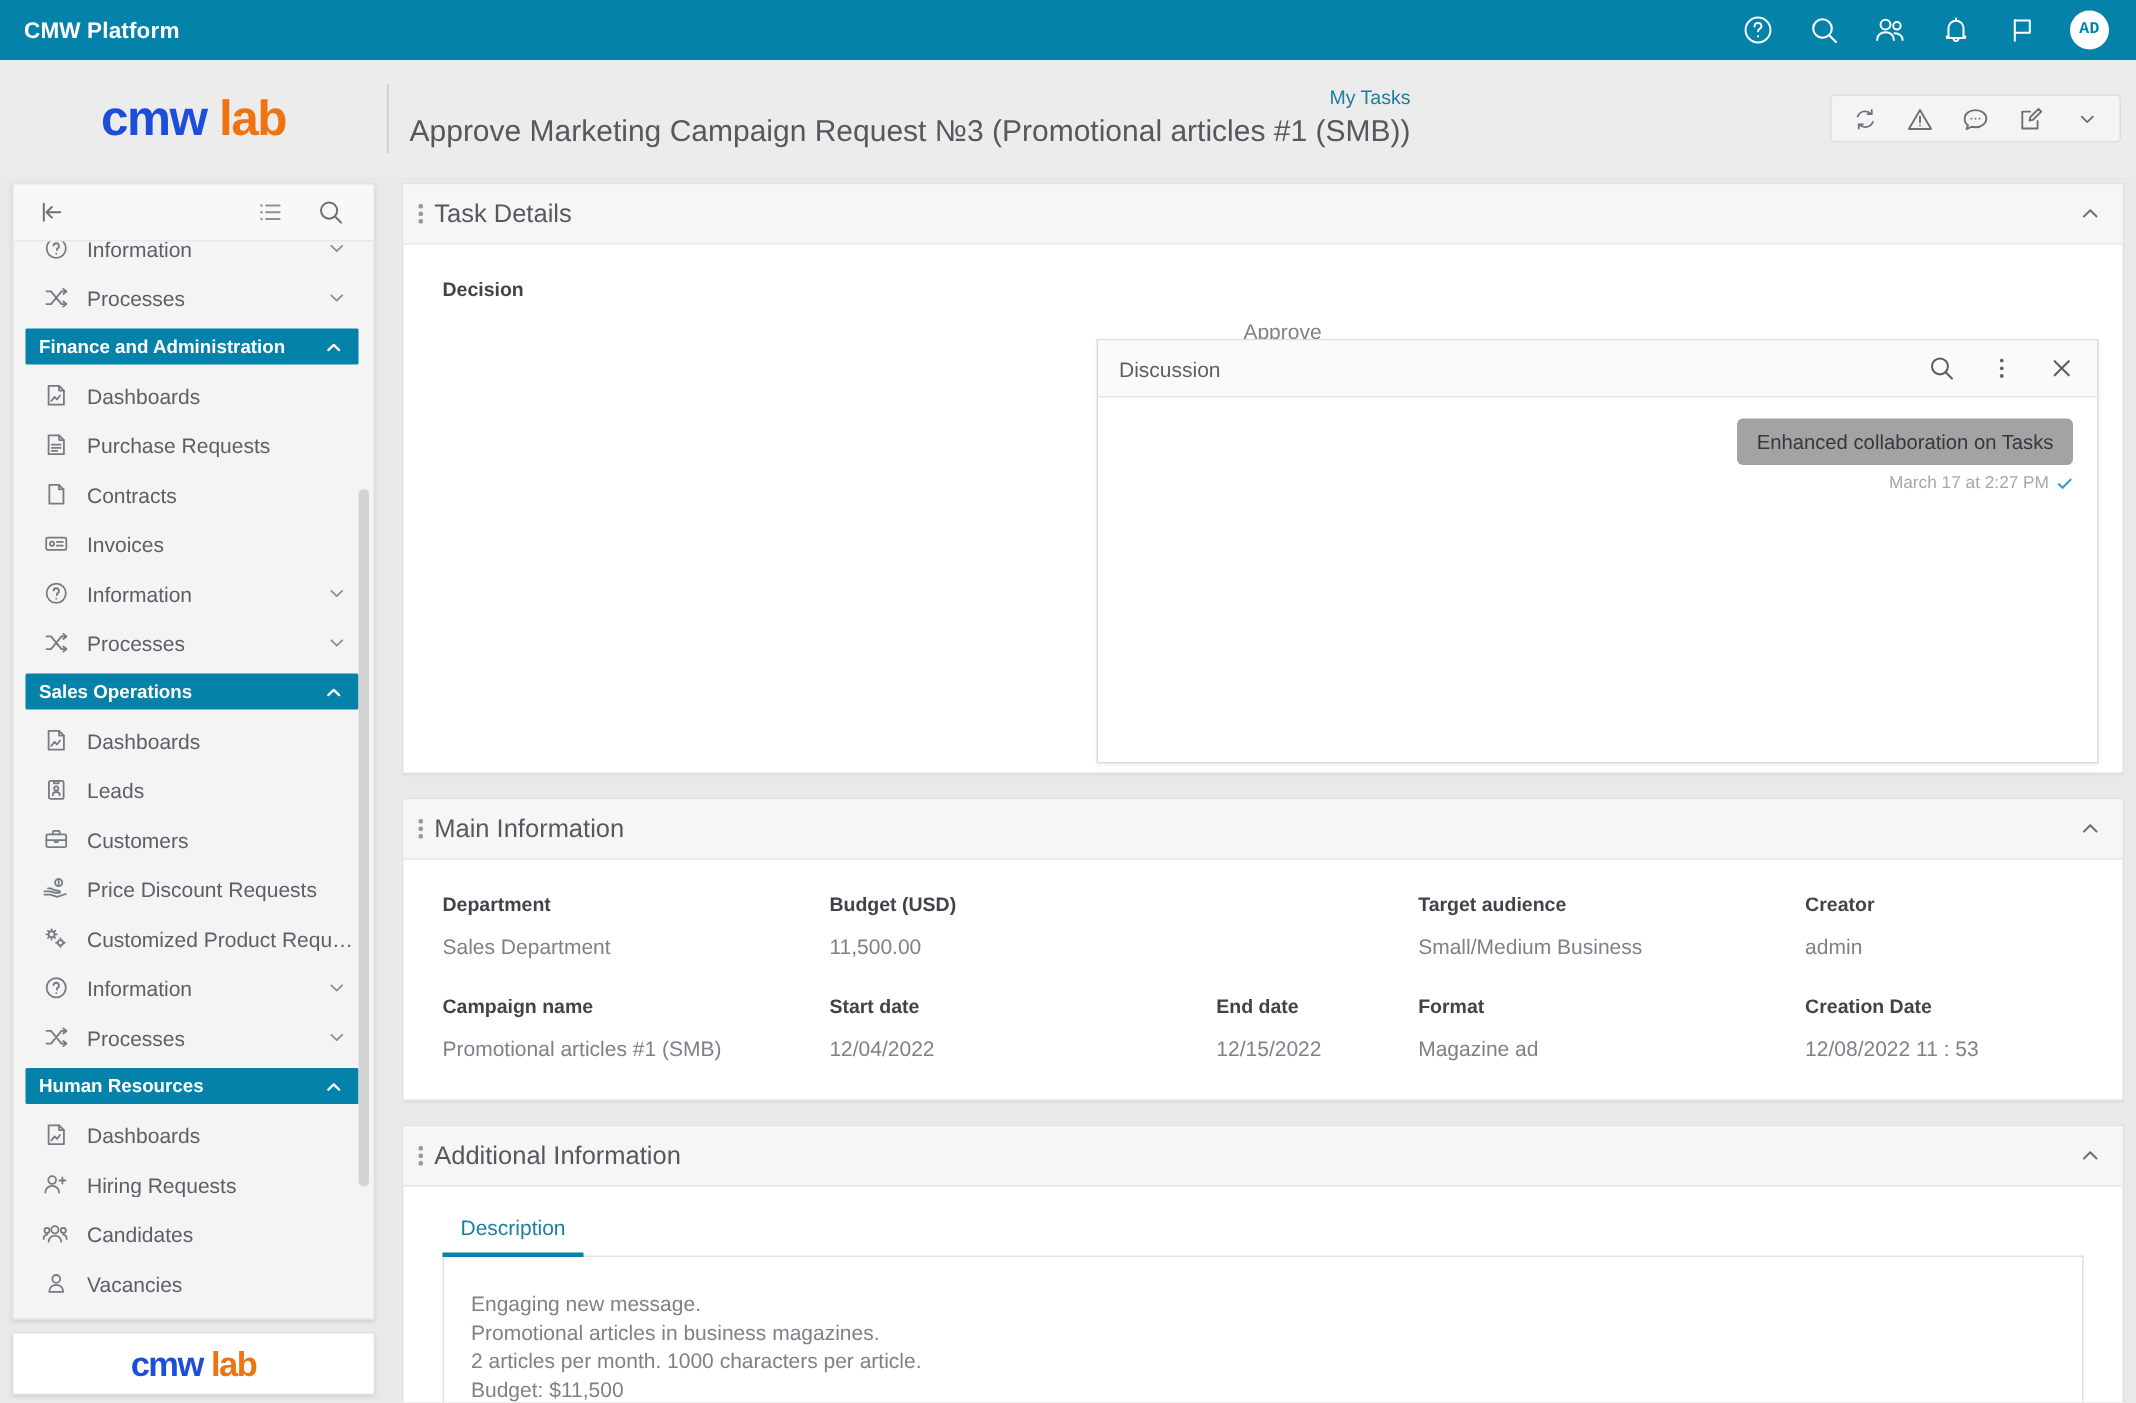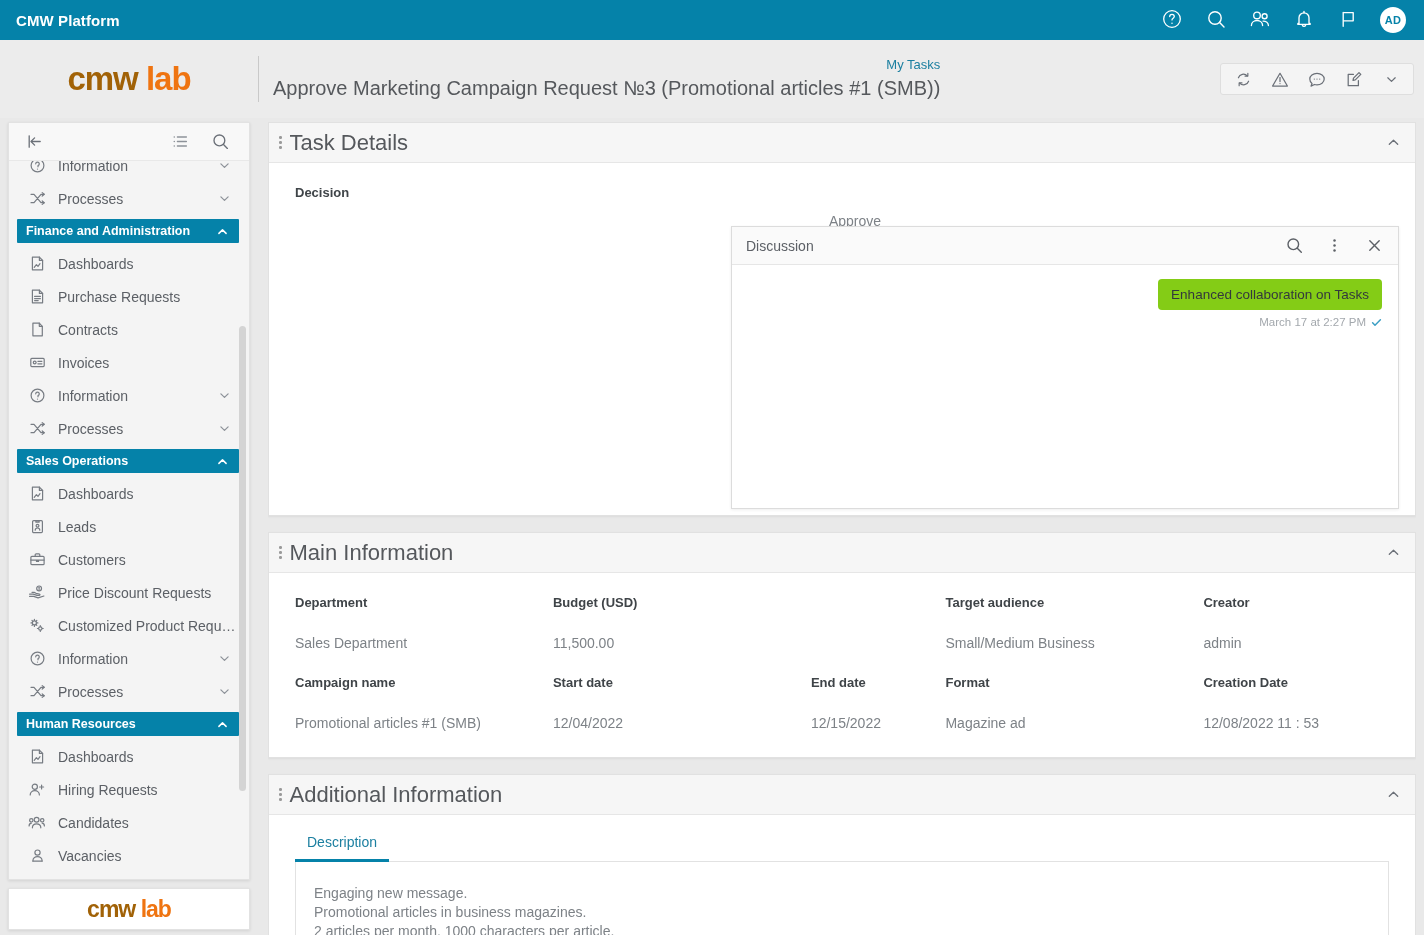--- a/index.html
+++ b/index.html
@@ -16,43 +16,44 @@
   .topbar {
     position: absolute; top: 0; left: 0; width: 1424px; height: 40px;
     background: #0582a9;
     display: flex; align-items: center;
   }
   .topbar-title {
     color: #ffffff; font-size: 15px; font-weight: bold;
     margin-left: 16px; letter-spacing: .1px;
   }
   .topbar-icons {
-    margin-left: auto; display: flex; gap: 20px;
+    margin-left: auto; display: flex; align-items: center; gap: 20px;
     margin-right: 18px;
+    font-family: Liberation Mono, monospace;
   }
   .tb-ico { width: 24px; height: 24px; display: flex; align-items: center; justify-content: center; cursor: pointer; }
   .tb-ico svg { display: block; }
   .avatar {
     width: 26px; height: 26px; border-radius: 50%; background: #ffffff;
     color: #0582a9; font-size: 11px; font-weight: bold;
     display: flex; align-items: center; justify-content: center;
     cursor: pointer; letter-spacing: .3px;
   }
 
   
   .header {
     position: absolute; top: 40px; left: 0; width: 1424px; height: 78px;
     background: #ececec;
     display: flex; align-items: center;
   }
   .logo-zone {
     width: 258px; height: 78px; display: flex; align-items: center; justify-content: center;
   }
   .logo { font-size: 33px; font-weight: bold; letter-spacing: -1px; }
-  .logo .c1 { color: #a16207; }
+  .logo .c1 { color: #1d4ed8; }
   .logo .c2 { color: #ef7411; }
   .title-divider { width: 1px; height: 46px; background: #c9c9c9; }
   .title-zone { padding-left: 14px; display: flex; flex-direction: column; justify-content: center; text-align: right; }
   .breadcrumb { color: #1b7fa0; font-size: 13px; line-height: 18px; cursor: pointer; }
   .page-title { color: #55585c; font-size: 20px; line-height: 28px; white-space: nowrap; }
   .header-tools {
     margin-left: auto; margin-right: 10px;
     display: flex; align-items: center; gap: 17px;
     background: #f4f4f4; border: 1px solid #dedede; border-radius: 3px;
     padding: 6px 12px; height: 32px;
@@ -111,21 +112,21 @@
     background: #ffffff; border: 1px solid #e1e1e1; margin-bottom: 16px;
     box-shadow: 0 1px 2px rgba(0,0,0,.06);
   }
   .card-head {
     height: 40px; display: flex; align-items: center;
     background: #f6f6f6; border-bottom: 1px solid #e6e6e6;
     padding: 0 14px 0 10px;
   }
   .drag-dots { display: flex; flex-direction: column; gap: 2.5px; margin-right: 8px; cursor: grab; }
   .drag-dots i { width: 2.5px; height: 2.5px; background: #9a9a9a; border-radius: 50%; display: block; }
-  .card-title { font-size: 22px; color: #55585c; }
+  .card-title { font-size: 17px; color: #55585c; }
   .card-collapse { margin-left: auto; cursor: pointer; display: flex; align-items: center; }
 
   
   .task-body { position: relative; height: 352px; padding: 22px 0 0 26px; }
   .field-label { font-size: 13px; font-weight: bold; color: #3f4448; }
   .field-value { font-size: 14px; color: #7d8287; margin-top: 13px; text-align: center; }
 
   
   .discussion {
     position: absolute; left: 462px; top: 63px; width: 668px; height: 283px;
@@ -135,41 +136,41 @@
   }
   .disc-head {
     height: 38px; display: flex; align-items: center;
     border-bottom: 1px solid #e6e6e6; background: #fafafa; padding: 0 14px 0 14px;
   }
   .disc-title { font-size: 14px; color: #5c6066; }
   .disc-actions { margin-left: auto; display: flex; align-items: center; gap: 20px; }
   .disc-act { cursor: pointer; display: flex; align-items: center; justify-content: center; width: 20px; height: 20px; }
   .disc-body { flex: 1; padding: 14px 16px 0 16px; display: flex; flex-direction: column; align-items: flex-end; }
   .bubble {
-    background: #84cc16; color: #33383d; font-size: 13.5px;
+    background: #a3a3a3; color: #33383d; font-size: 13.5px;
     padding: 8px 13px; border-radius: 4px; max-width: 420px;
   }
   .bubble-meta { font-size: 11.5px; color: #a3a8ad; margin-top: 6px; display: flex; align-items: center; gap: 5px; }
   .disc-compose { padding: 0 16px 16px 16px; }
   .compose-box {
     height: 47px; border: 1px solid #dcdcdc; border-radius: 4px; background: #fcfcfc;
     display: flex; align-items: center; padding: 0 12px; gap: 10px;
   }
   .compose-input {
     flex: 1; border: none; outline: none; background: transparent;
     font-family: "Liberation Sans", sans-serif; font-size: 14px; color: #55585c;
   }
   .compose-input::placeholder { color: #9ea3a8; }
 
   
   .info-body { padding: 22px 26px 22px 26px; }
   .info-row { display: flex; margin-bottom: 24px; }
   .info-row:last-child { margin-bottom: 4px; }
   .info-cell { display: flex; flex-direction: column; }
-  .info-cell .v { font-size: 14px; color: #7d8287; margin-top: 25px; }
+  .info-cell .v { font-size: 14px; color: #7d8287; margin-top: 13px; }
 
   
   .addl-body { padding: 16px 26px 0 26px; }
   .tabs { display: flex; border-bottom: 1px solid #e2e2e2; }
   .tab {
     font-size: 14px; color: #1b7fa0; padding: 3px 12px 9px 12px;
     border-bottom: 3px solid #0582a9; cursor: pointer; margin-bottom: -1px;
   }
   .desc-box {
     border: 1px solid #e2e2e2; border-top: none; padding: 22px 18px;

